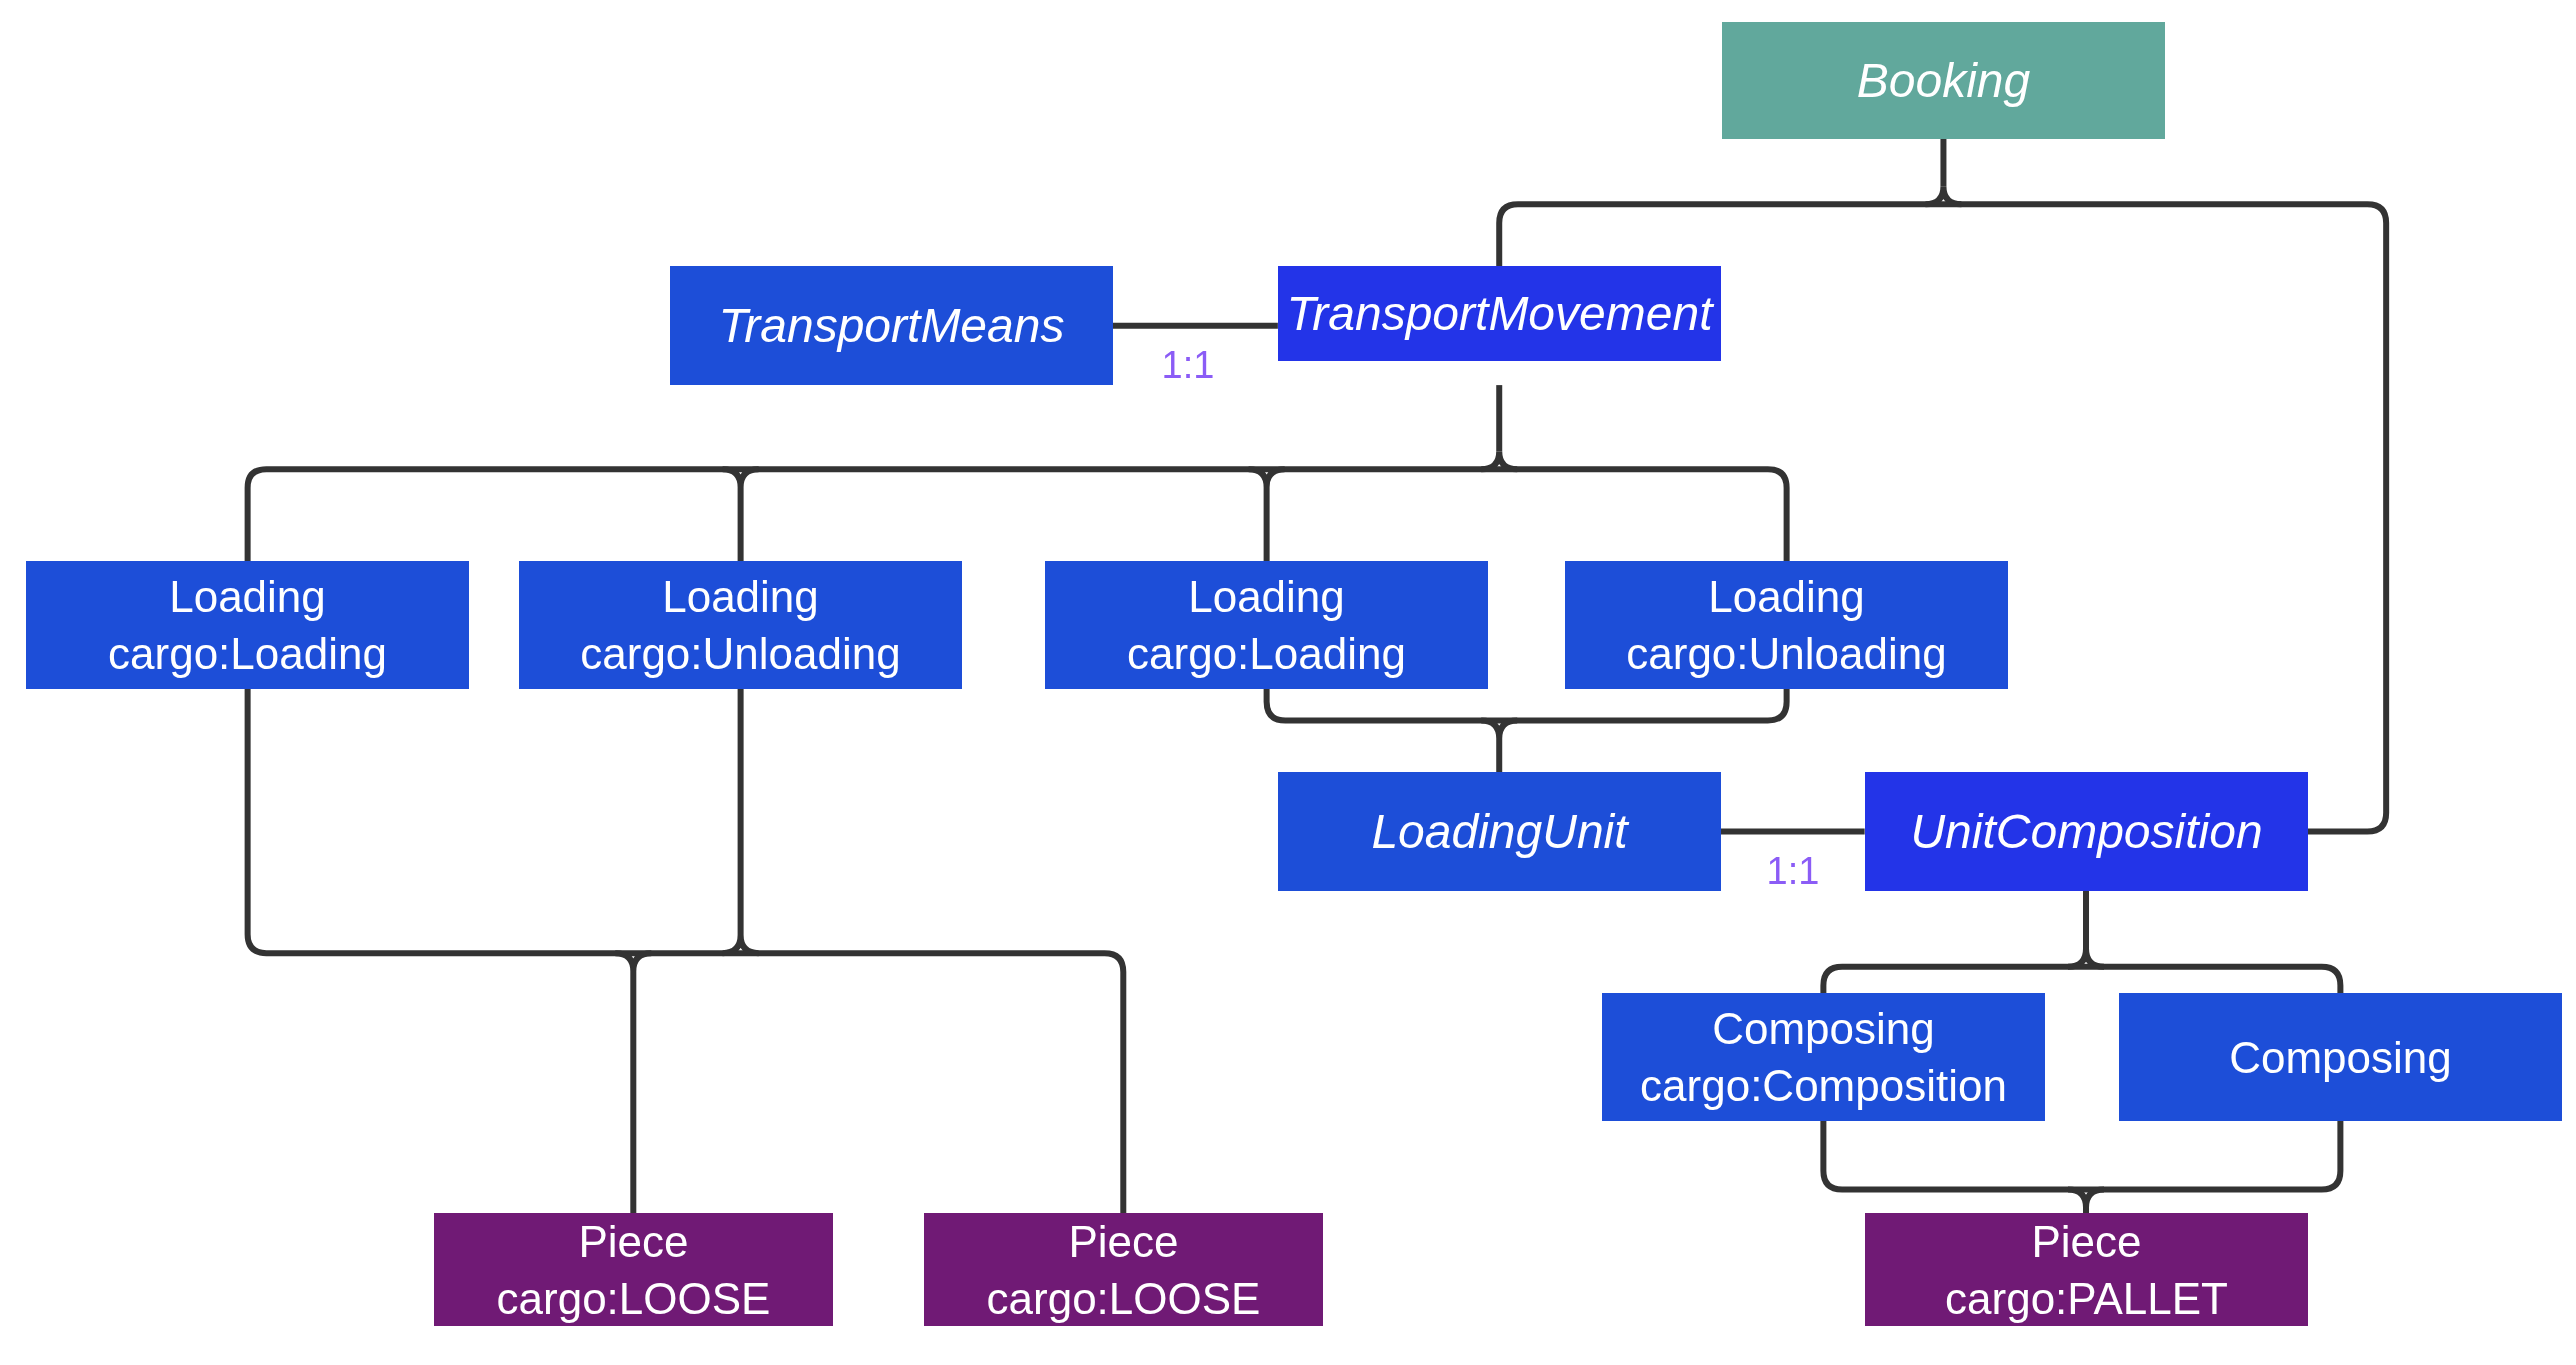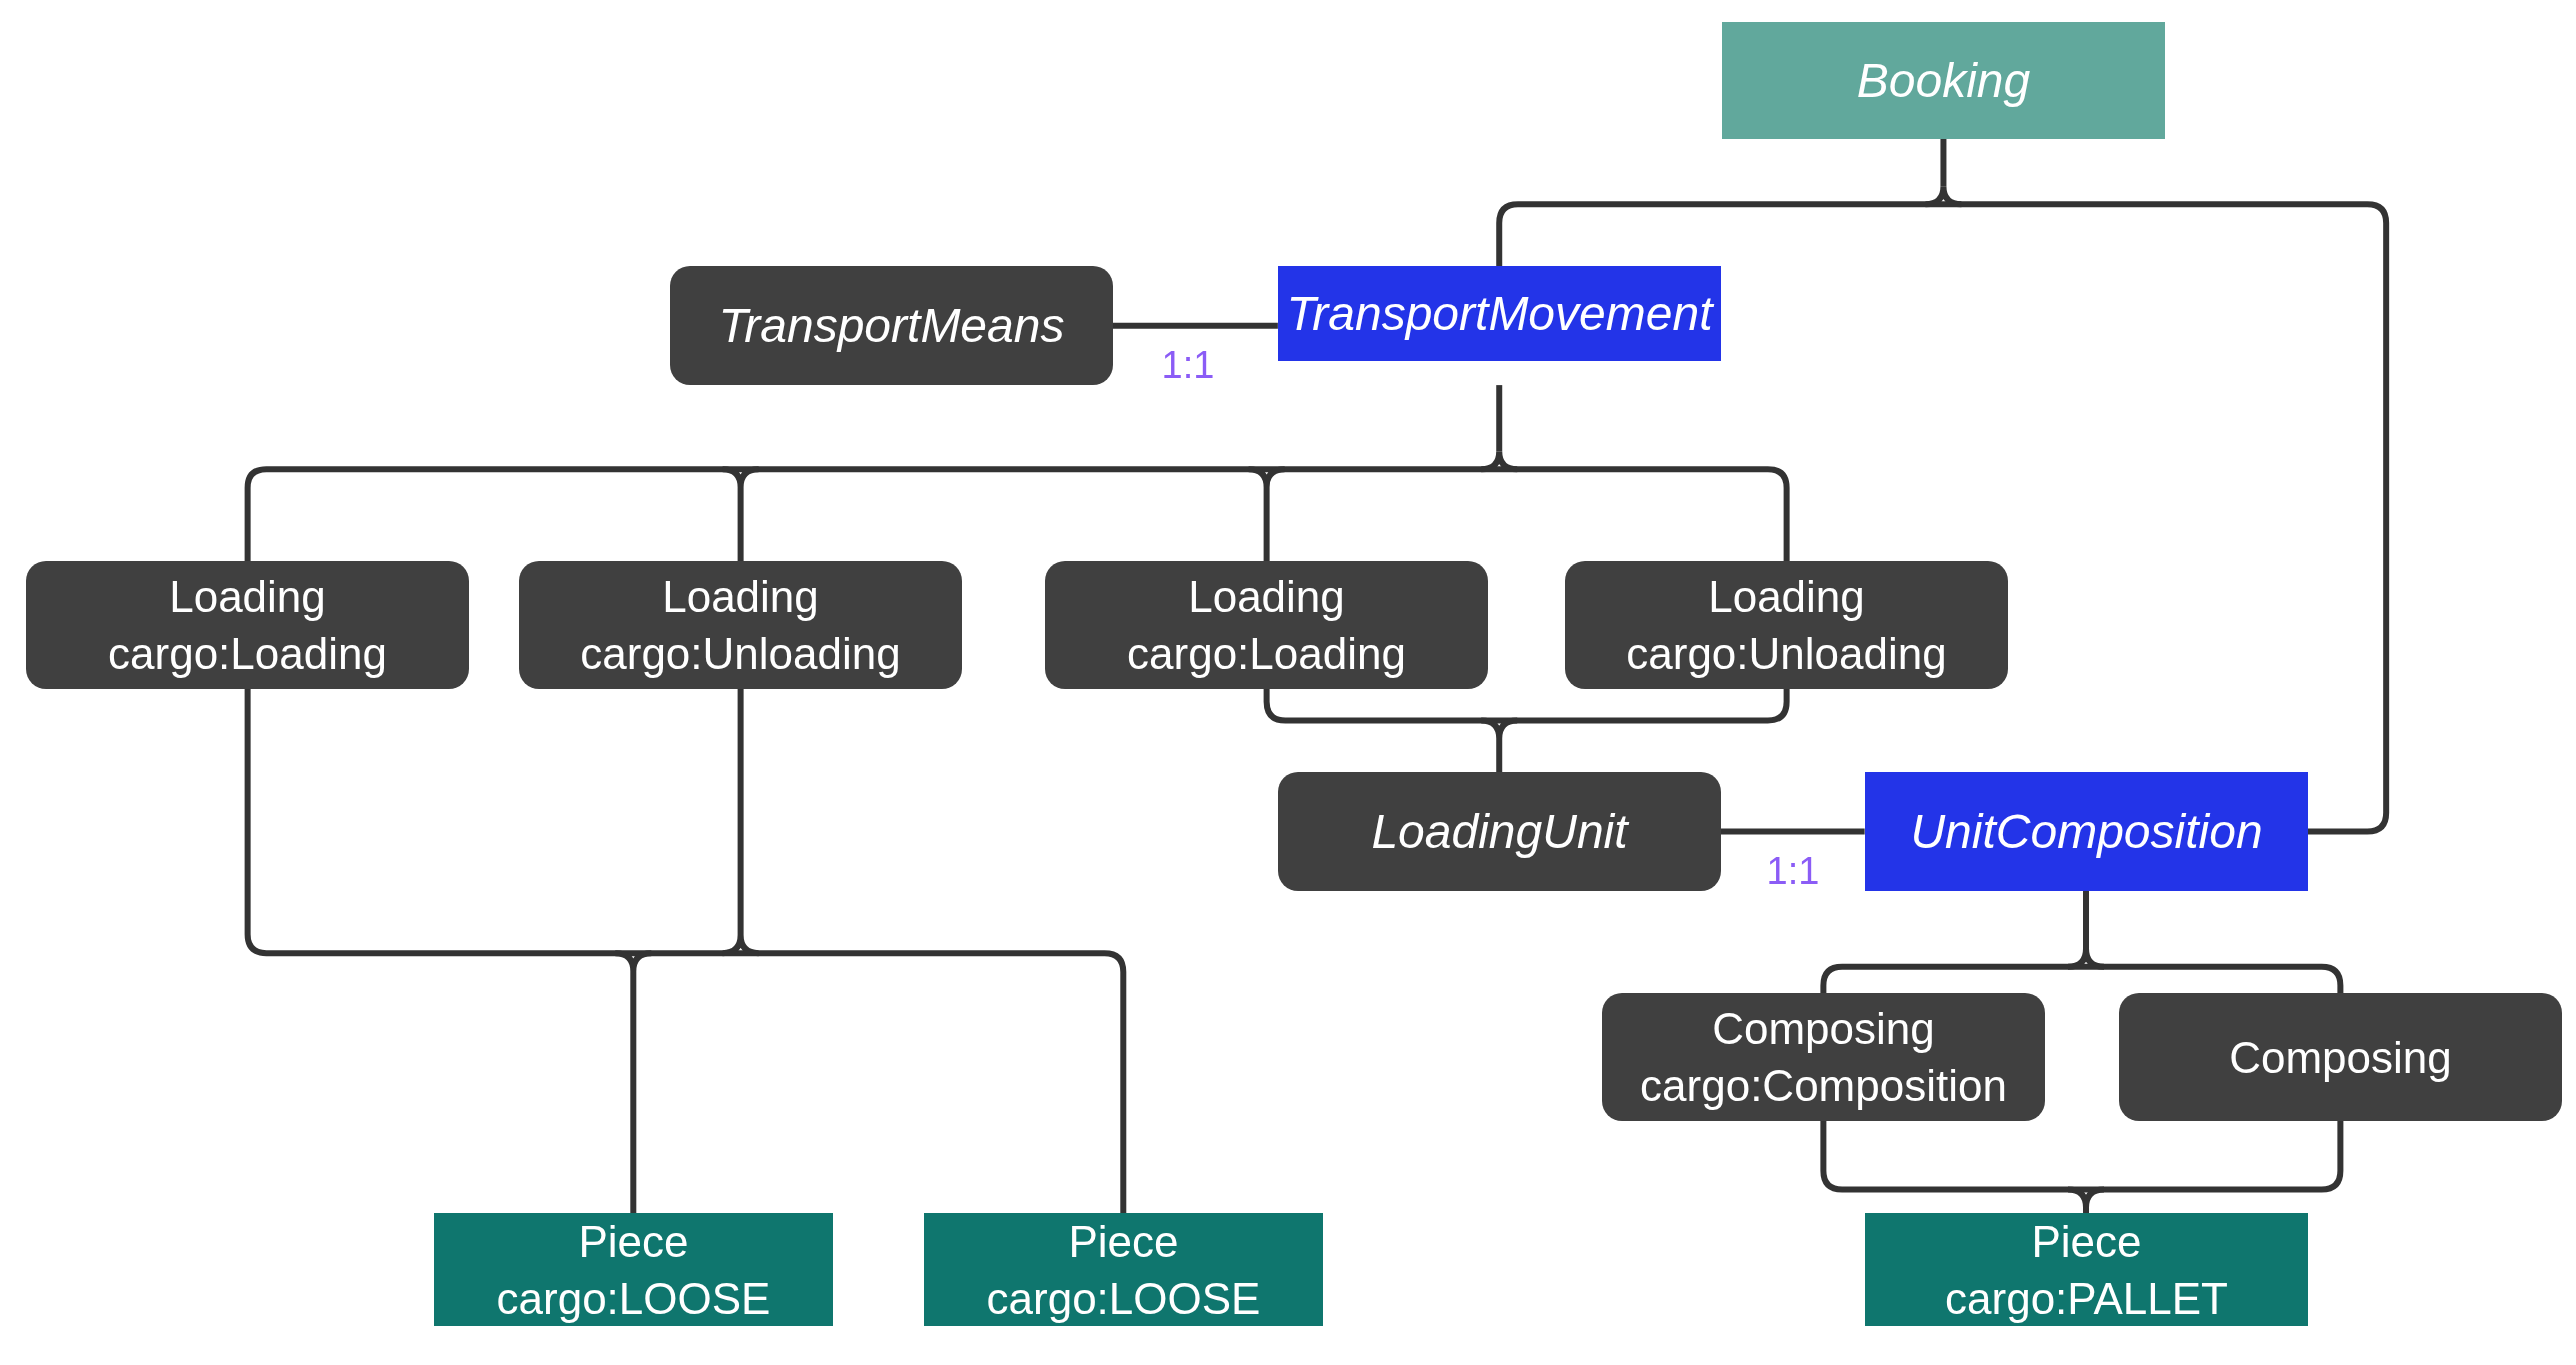--- a/index.html
+++ b/index.html
@@ -15,23 +15,23 @@
   .node{
     position:absolute;
     display:flex;flex-direction:column;align-items:center;justify-content:center;
     color:#ffffff;text-align:center;
     box-sizing:border-box;
   }
   .one-line .t{font-size:48px;line-height:53px;font-style:italic;}
   .two-line .t,.two-line .s{font-size:44px;line-height:57px;}
   .s:empty{display:none;}
   .kind-root{background:#61a89c;}
-  .kind-entity{background:#404040;border-radius:20px;}
+  .kind-entity{background:#1d4ed8;}
   .kind-movement{background:#2334e8;}
-  .kind-piece{background:#0f766e;}
+  .kind-piece{background:#701a75;}
   .edge-label{
     position:absolute;
     transform:translate(-50%,-50%);
     font-size:38px;color:#8b5cf6;
     white-space:nowrap;
   }
 </style>
 </head>
 <body>
 

